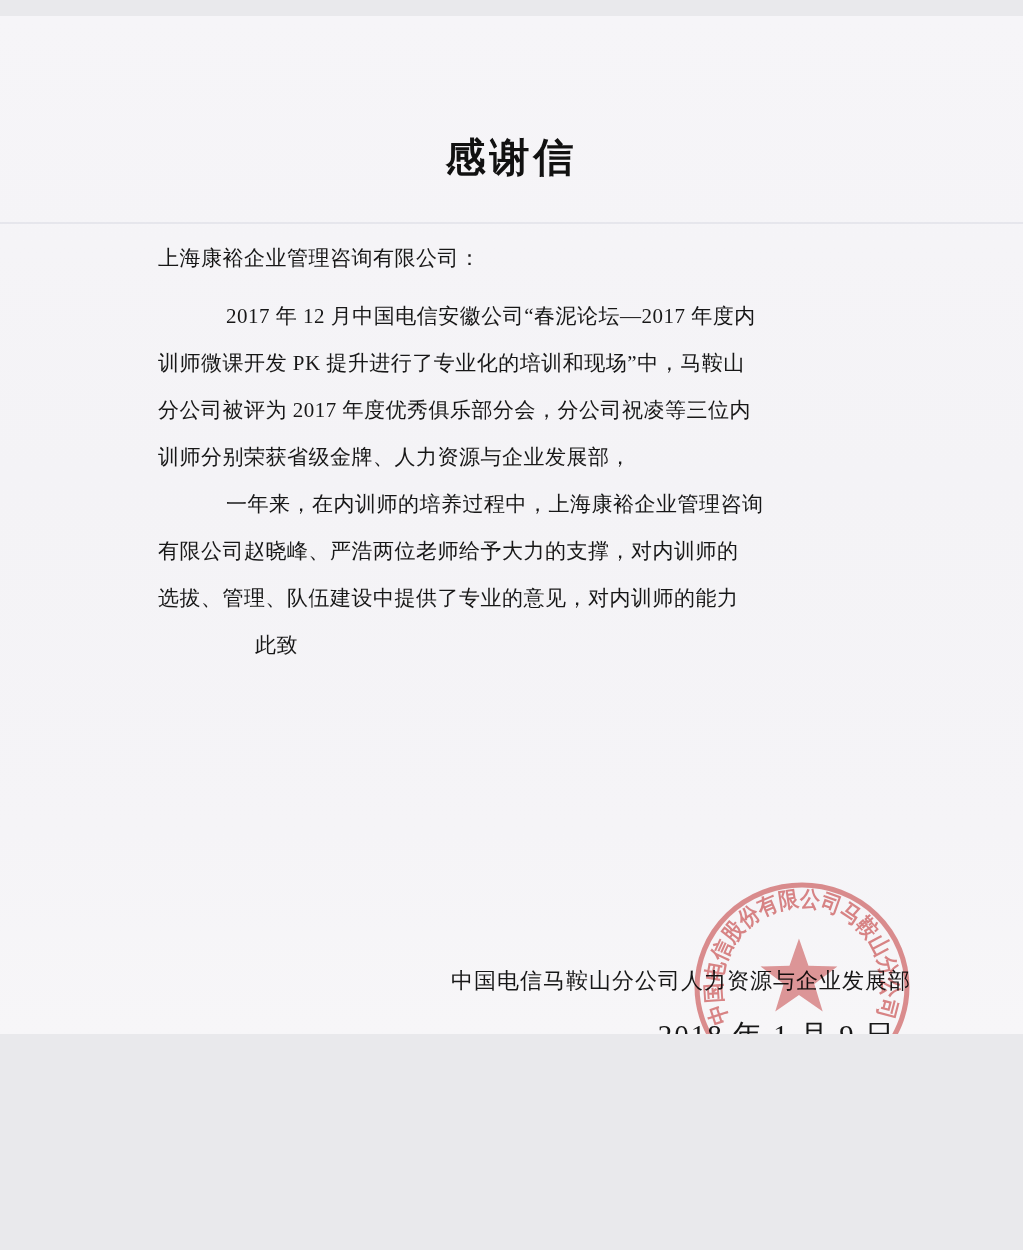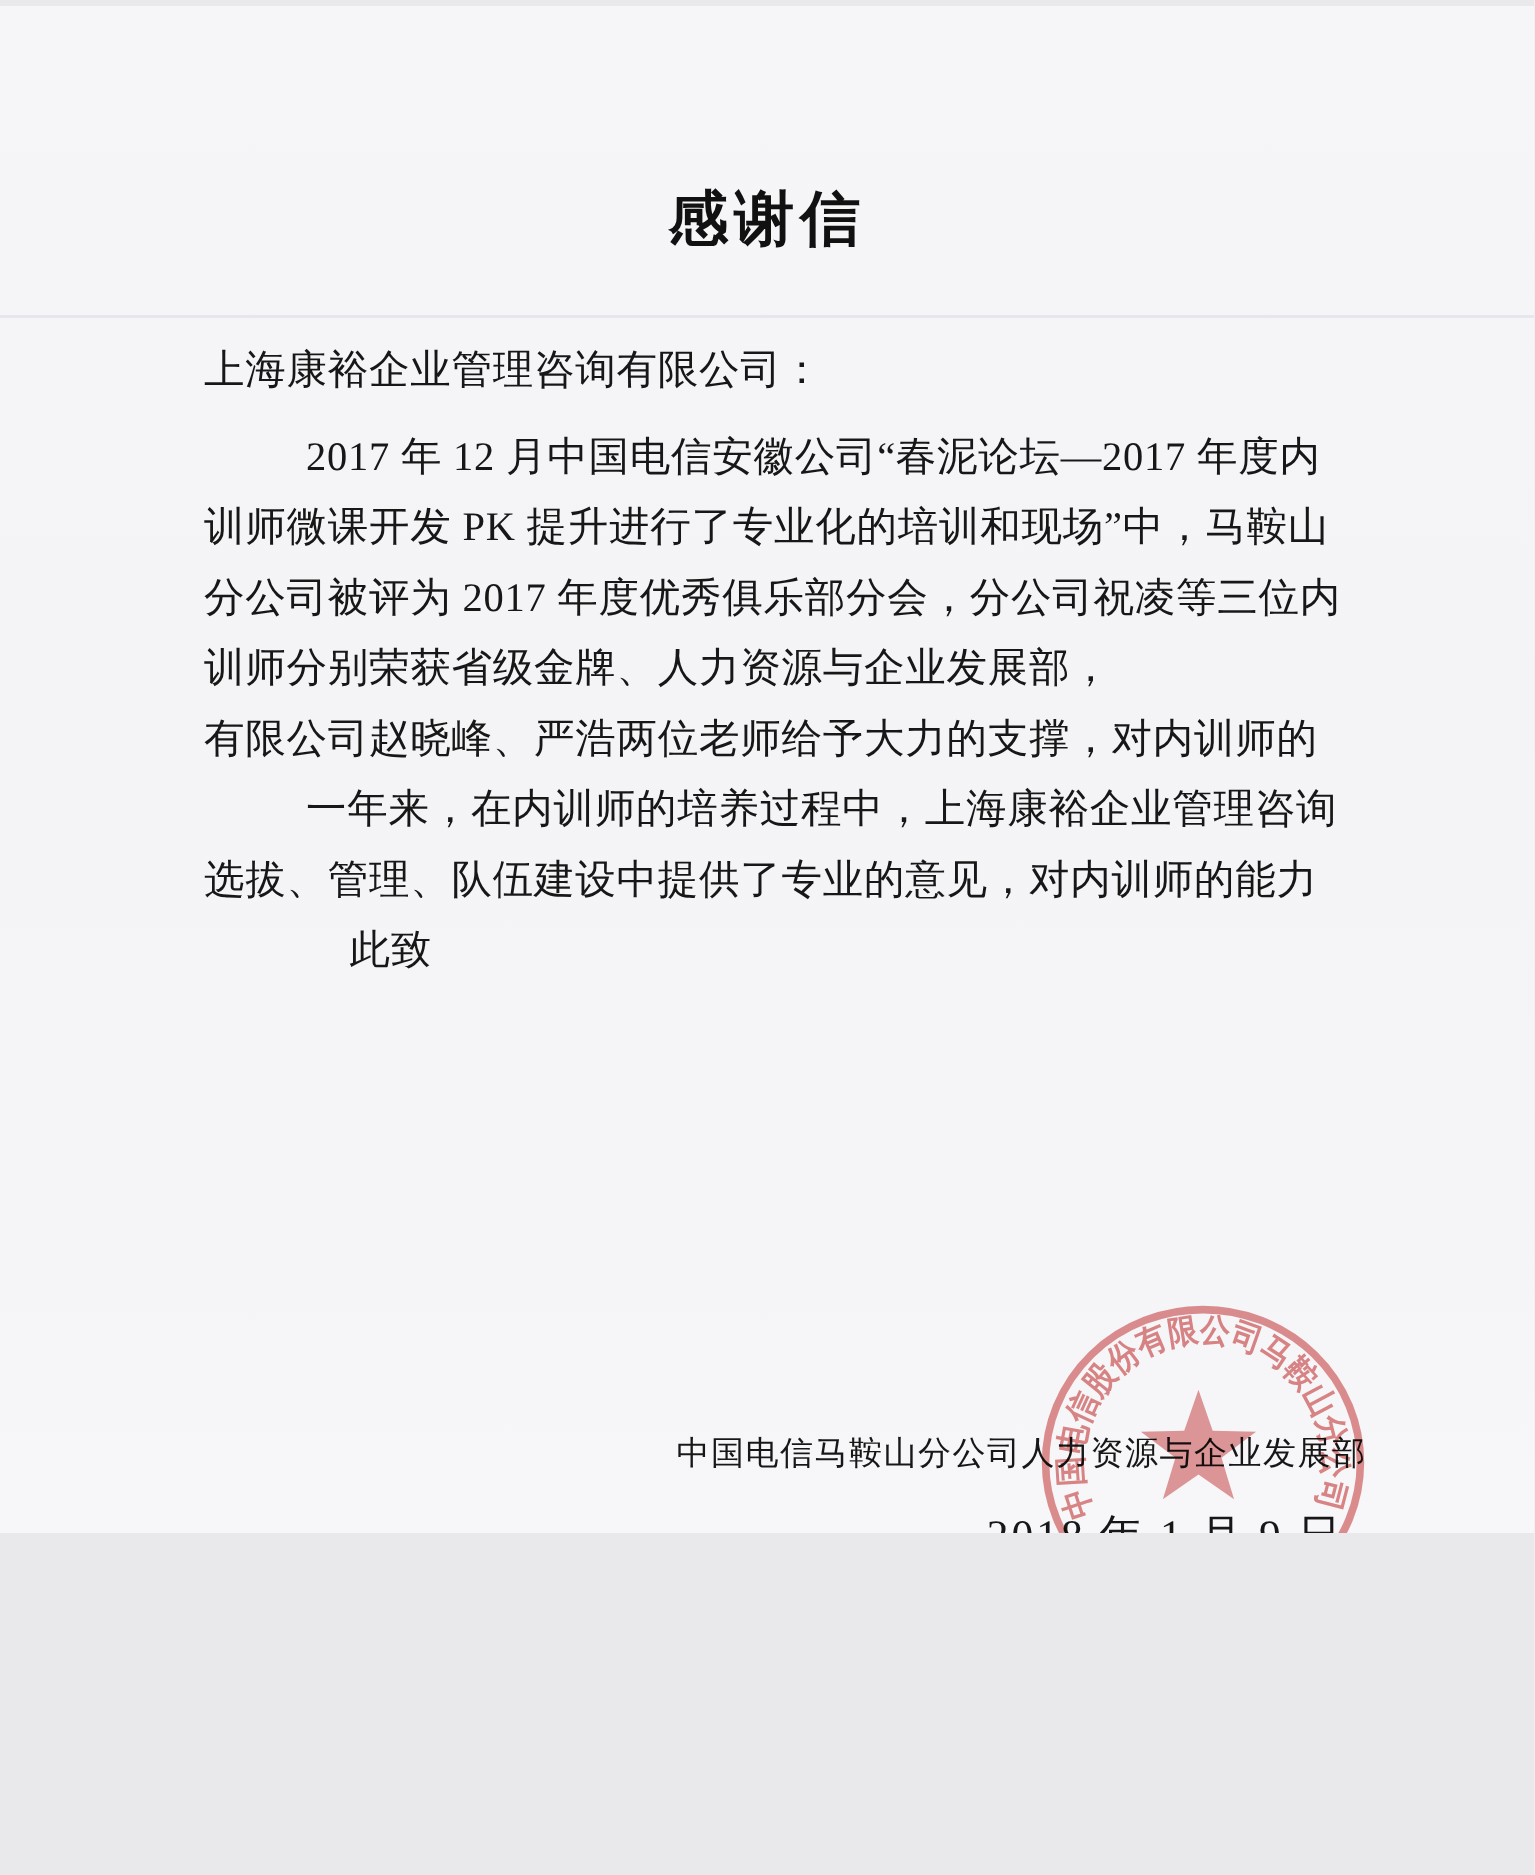--- a/index.html
+++ b/index.html
@@ -3,21 +3,21 @@
 <meta charset="utf-8">
 <style>
   html,body { margin:0; padding:0; }
   body {
     font-family: "Liberation Serif", "DejaVu Serif", serif;
     background:#e9e9ec;
   }
   .page {
     position:relative;
     width:1023px; height:1018px;
-    margin:4px auto;
+    margin:16px auto;
     background:
       linear-gradient(180deg, #f6f5f8 0%, #f4f3f6 45%, #f5f4f7 80%, #f7f6f8 100%);
     overflow:hidden;
     color:#161616;
     text-decoration:underline;
   }
   .scan-line-1 {
     position:absolute; left:0; top:206px; width:100%; height:2px;
     background:rgba(195,198,212,0.30);
   }
@@ -26,22 +26,22 @@
     background:rgba(231,151,160,0.45);
   }
   .title {
     position:absolute; top:114px; left:0; width:100%;
     text-align:center;
     font-size:40px; font-weight:bold;
     letter-spacing:4px;
     color:#111;
   }
   .body-block {
-    position:absolute; top:219px; left:136px; width:778px;
-    font-size:27px; line-height:47px;
+    position:absolute; top:219px; left:158px; width:778px;
+    font-size:21px; line-height:47px;
     color:#171717;
     letter-spacing:0.5px;
   }
   .line { white-space:nowrap; }
   .para-gap { margin-top:11px; }
   .indent { padding-left:68px; }
   .indent-cizhi { padding-left:97px; }
   .signature {
     position:absolute; top:950px; right:112px;
     font-size:22px; letter-spacing:1px; color:#171717;
@@ -75,22 +75,22 @@
     <div class="line">上海康裕企业管理咨询有限公司：</div>
 
     <div class="para-gap">
       <div class="line indent">2017 年 12 月中国电信安徽公司“春泥论坛—2017 年度内</div>
       <div class="line">训师微课开发 PK 提升进行了专业化的培训和现场”中，马鞍山</div>
       <div class="line">分公司被评为 2017 年度优秀俱乐部分会，分公司祝凌等三位内</div>
       <div class="line">训师分别荣获省级金牌、人力资源与企业发展部，</div>
     </div>
 
     <div>
+      <div class="line indent">一年来，在内训师的培养过程中，上海康裕企业管理咨询</div>
       <div class="line">有限公司赵晓峰、严浩两位老师给予大力的支撑，对内训师的</div>
-      <div class="line indent">一年来，在内训师的培养过程中，上海康裕企业管理咨询</div>
       <div class="line">选拔、管理、队伍建设中提供了专业的意见，对内训师的能力</div>
     </div>
 
 
     <div class="line indent-cizhi">此致</div>
   </div>
 
   <div class="signature">中国电信马鞍山分公司人力资源与企业发展部</div>
   <div class="date-line">2018 年 1 月 9 日</div>
 

